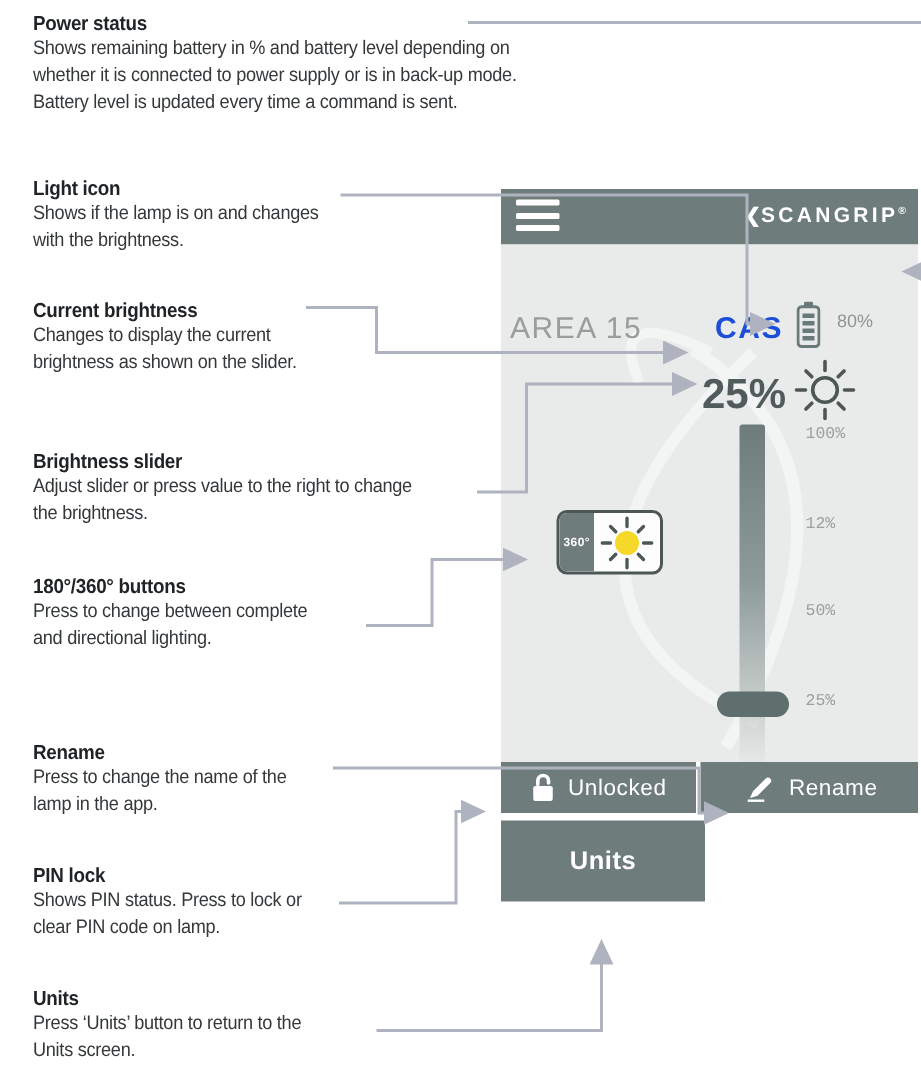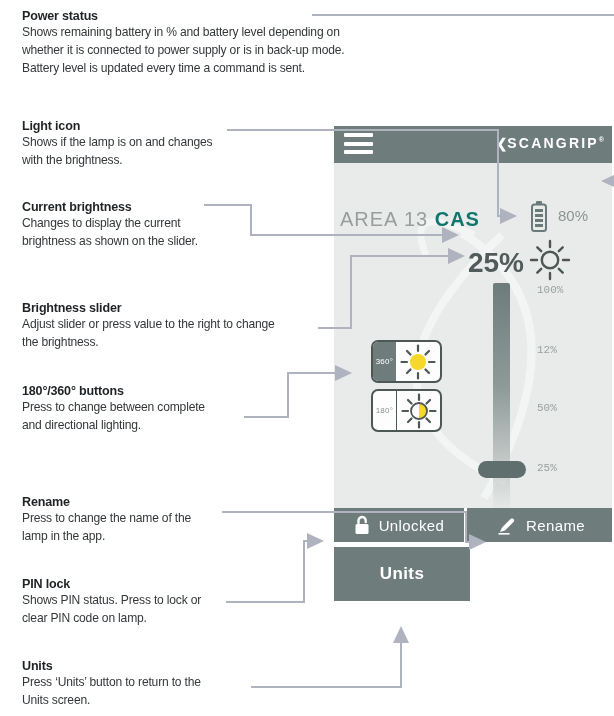--- a/index.html
+++ b/index.html
@@ -19,35 +19,35 @@
   .app-header{position:absolute;left:0;top:0;width:278px;height:37px;background:#6e7d7b;}
   .burger{position:absolute;left:10px;top:7px;width:29px;height:22px;cursor:pointer;}
   .burger span{display:block;height:4px;background:#ffffff;border-radius:1px;margin-bottom:4.5px;}
   .brand{position:absolute;right:8px;top:9px;color:#ffffff;font-size:14px;font-weight:bold;
     letter-spacing:2.2px;white-space:nowrap;}
   .brand .mark{font-size:13px;letter-spacing:0;}
   .brand sup{font-size:7px;letter-spacing:0;}
   .app-main{position:absolute;left:0;top:37px;width:278px;height:345px;background:#e9ebea;overflow:hidden;}
   .watermark{position:absolute;left:0;top:0;}
   .lamp-name{position:absolute;left:6px;top:45px;font-size:20px;color:#979e9d;letter-spacing:1px;}
-  .lamp-name b{color:#0f766e;}
+  .lamp-name b{color:#1d4ed8;margin-left:42px;}
   .battery{position:absolute;left:197px;top:38px;}
-  .batt-pct{position:absolute;left:224px;top:44px;font-size:15px;color:#8d9594;}
+  .batt-pct{position:absolute;left:224px;top:44px;font-size:12px;color:#8d9594;}
   .bright-val{position:absolute;left:130px;top:84px;width:60px;text-align:right;
     font-size:28px;font-weight:bold;color:#525b5c;cursor:pointer;}
   .sun-ind{position:absolute;left:195px;top:76px;}
   .track{position:absolute;left:159px;top:120px;width:17px;height:230px;border-radius:2px;
     background:linear-gradient(#6d7c7b 0%,#8d9a98 45%,#c3cac8 78%,rgba(233,235,234,0) 100%);}
   .handle{position:absolute;left:144px;top:298px;width:48px;height:17px;border-radius:8.5px;
     background:#5f6f6e;cursor:grab;}
   .tick{position:absolute;left:203px;font-size:11px;color:#99a19f;font-family:Liberation Mono, monospace;}
   .mode-btn{position:absolute;left:37px;width:71px;height:43px;border:2px solid #4d5756;
     border-radius:7px;display:flex;overflow:hidden;cursor:pointer;background:#fdfdfd;box-sizing:border-box;}
   .mode-btn .seg{width:23px;display:flex;align-items:center;justify-content:center;
-    font-size:8px;letter-spacing:.3px;}
+    font-size:8px;letter-spacing:.3px;font-weight:bold;}
   .seg-dark{background:#6e7d7b;color:#ffffff;}
   .seg-light{color:#8a9291;border-right:1.5px solid #4d5756;}
   .mode-btn .face{flex:1;display:flex;align-items:center;justify-content:center;}
   .bottom-btn{position:absolute;background:#6e7d7b;color:#ffffff;display:flex;
     align-items:center;justify-content:center;cursor:pointer;gap:9px;}
   .row1{font-size:15px;letter-spacing:.4px;}
   .row2{font-size:17px;font-weight:600;letter-spacing:.4px;}
 </style>
 </head>
 <body>
@@ -107,21 +107,21 @@
     </div>
 
     <div class="app-main">
 
       <svg class="watermark" width="278" height="345" viewBox="0 0 278 345">
         <path d="M128 70 Q 255 150 150 335" fill="none" stroke="#f3f5f4" stroke-width="8"></path>
         <path d="M168 72 Q -5 235 172 320" fill="none" stroke="#f3f5f4" stroke-width="8"></path>
         <path d="M92 92 Q 70 38 140 72" fill="none" stroke="#f3f5f4" stroke-width="7"></path>
       </svg>
 
-      <div class="lamp-name"><span>AREA 13 </span><b>CAS</b></div>
+      <div class="lamp-name"><span>AREA 15 </span><b>CAS</b></div>
 
       <svg class="battery" width="16" height="31" viewBox="0 0 16 31">
         <rect x="5" y="0" width="6" height="3.5" rx="1" fill="#6a7a79"></rect>
         <rect x="1" y="3.5" width="14" height="26.5" rx="2.5" fill="none" stroke="#6a7a79" stroke-width="2"></rect>
         <rect x="4" y="8" width="8" height="3" fill="#6a7a79"></rect>
         <rect x="4" y="13" width="8" height="3" fill="#6a7a79"></rect>
         <rect x="4" y="18" width="8" height="3" fill="#6a7a79"></rect>
         <rect x="4" y="23" width="8" height="3" fill="#6a7a79"></rect>
       </svg>
       <div class="batt-pct">80%</div>
@@ -161,39 +161,20 @@
               <line x1="7" y1="7" x2="10.5" y2="10.5"></line>
               <line x1="25.5" y1="25.5" x2="29" y2="29"></line>
               <line x1="7" y1="29" x2="10.5" y2="25.5"></line>
               <line x1="25.5" y1="10.5" x2="29" y2="7"></line>
             </g>
             <circle cx="18" cy="18" r="8" fill="#f5d82a"></circle>
           </svg>
         </div>
       </div>
 
-      <div class="mode-btn" style="top:226px">
-        <div class="seg seg-light">180°</div>
-        <div class="face">
-          <svg width="36" height="36" viewBox="0 0 36 36">
-            <g stroke="#4d5756" stroke-width="2.2" stroke-linecap="round">
-              <line x1="18" y1="1.5" x2="18" y2="7"></line>
-              <line x1="18" y1="29" x2="18" y2="34.5"></line>
-              <line x1="1.5" y1="18" x2="7" y2="18"></line>
-              <line x1="29" y1="18" x2="34.5" y2="18"></line>
-              <line x1="7" y1="7" x2="10.5" y2="10.5"></line>
-              <line x1="25.5" y1="25.5" x2="29" y2="29"></line>
-              <line x1="7" y1="29" x2="10.5" y2="25.5"></line>
-              <line x1="25.5" y1="10.5" x2="29" y2="7"></line>
-            </g>
-            <path d="M18 10 a8 8 0 0 1 0 16 z" fill="#f5d82a"></path>
-            <circle cx="18" cy="18" r="8" fill="none" stroke="#4d5756" stroke-width="1.8"></circle>
-          </svg>
-        </div>
-      </div>
     </div>
 
     <div class="bottom-btn row1" style="left:0;top:382px;width:130px;height:34px">
       <svg width="16" height="20" viewBox="0 0 16 20">
         <path d="M4.5 8 V5.6 a3.6 3.6 0 0 1 7.2 0 V7" fill="none" stroke="#ffffff" stroke-width="2.4" stroke-linecap="round"></path>
         <rect x="1.5" y="9" width="13" height="10" rx="1.5" fill="#ffffff"></rect>
       </svg>
       <span>Unlocked</span>
     </div>
     <div class="bottom-btn row1" style="left:133px;top:382px;width:145px;height:34px">

